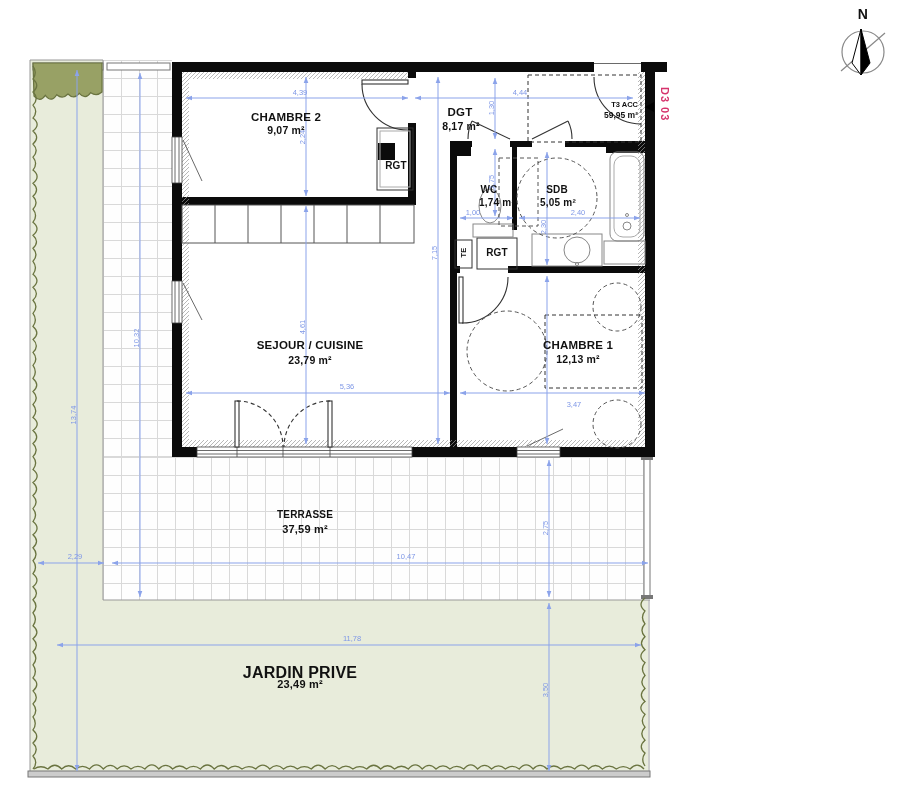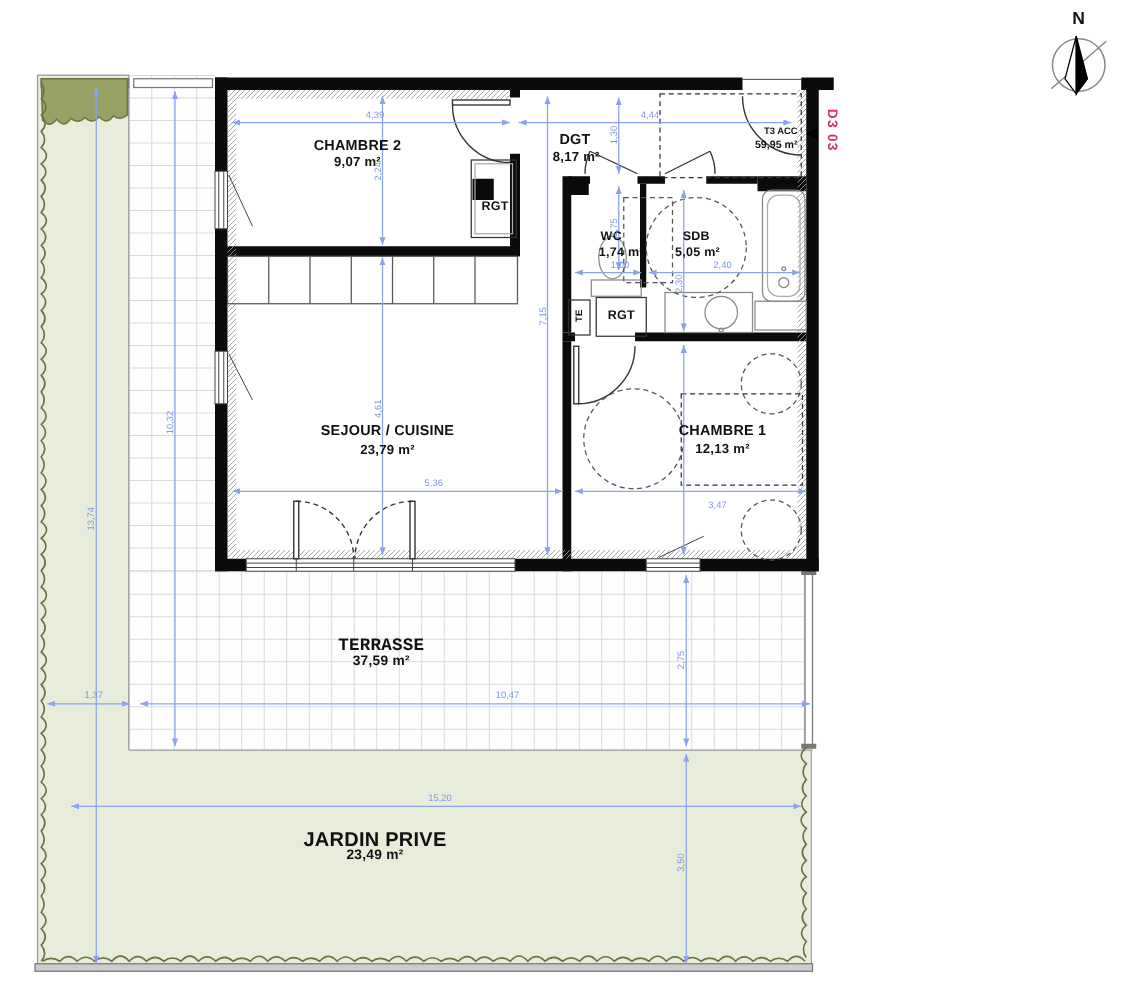--- a/index.html
+++ b/index.html
@@ -210,21 +210,21 @@
 
   <div class="lbl small-name" style="left:527px;top:184px;width:60px;">SDB</div>
   <div class="lbl small-name" style="left:523px;top:197px;width:70px;font-weight:600;">5,05 m²</div>
 
   <div class="lbl name" style="left:230px;top:339px;width:160px;">SEJOUR / CUISINE</div>
   <div class="lbl area" style="left:230px;top:354px;width:160px;">23,79 m²</div>
 
   <div class="lbl name" style="left:508px;top:339px;width:140px;">CHAMBRE 1</div>
   <div class="lbl area" style="left:508px;top:353px;width:140px;">12,13 m²</div>
 
-  <div class="lbl name" style="left:235px;top:509px;width:140px;font-size:14px;font-family:Liberation Mono, monospace;">TERRASSE</div>
+  <div class="lbl name" style="left:235px;top:509px;width:140px;font-size:10px;">TERRASSE</div>
   <div class="lbl name" style="left:235px;top:523px;width:140px;font-size:11px;">37,59 m²</div>
 
   <div class="lbl name" style="left:220px;top:664px;width:160px;font-size:16px;">JARDIN PRIVE</div>
   <div class="lbl name" style="left:220px;top:678px;width:160px;font-size:11px;">23,49 m²</div>
 
   <div class="lbl small-name" style="left:378px;top:160px;width:36px;">RGT</div>
   <div class="lbl small-name" style="left:479px;top:247px;width:36px;">RGT</div>
   <div class="lbl tiny" style="left:453px;top:248px;width:20px;transform:rotate(-90deg);">TE</div>
 
   <div class="unit-lbl" style="left:583px;top:100px;width:55px;font-size:7.5px;">T3 ACC</div>
@@ -233,27 +233,27 @@
   <div class="plancode" style="left:671px;top:87px;">D3 03</div>
 
   <div class="lbl" style="left:849px;top:6px;width:28px;font-size:14px;">N</div>
 
   <div class="dim" style="left:300px;top:92px;text-align:right;">4,39</div>
   <div class="dim" style="left:520px;top:92px;">4,44</div>
   <div class="dimv" style="left:302px;top:137px;">2,24</div>
   <div class="dimv" style="left:491px;top:108px;">1,30</div>
   <div class="dimv" style="left:434px;top:253px;">7,15</div>
   <div class="dimv" style="left:491px;top:182px;">1,75</div>
-  <div class="dim" style="left:496px;top:212px;">1,00</div>
+  <div class="dim" style="left:473px;top:212px;">1,00</div>
   <div class="dim" style="left:578px;top:212px;">2,40</div>
   <div class="dimv" style="left:543px;top:227px;">2,30</div>
   <div class="dimv" style="left:302px;top:327px;">4,61</div>
   <div class="dim" style="left:347px;top:386px;">5,36</div>
   <div class="dim" style="left:574px;top:404px;">3,47</div>
   <div class="dimv" style="left:136px;top:338px;">10,32</div>
-  <div class="dim" style="left:75px;top:556px;">1,37</div>
+  <div class="dim" style="left:75px;top:556px;">2,29</div>
   <div class="dim" style="left:406px;top:556px;">10,47</div>
   <div class="dimv" style="left:545px;top:528px;">2,75</div>
-  <div class="dim" style="left:352px;top:638px;">15,20</div>
+  <div class="dim" style="left:352px;top:638px;">11,78</div>
   <div class="dimv" style="left:545px;top:690px;">3,50</div>
   <div class="dimv" style="left:73px;top:415px;">13,74</div>
 
 </div>
 
 </body></html>

